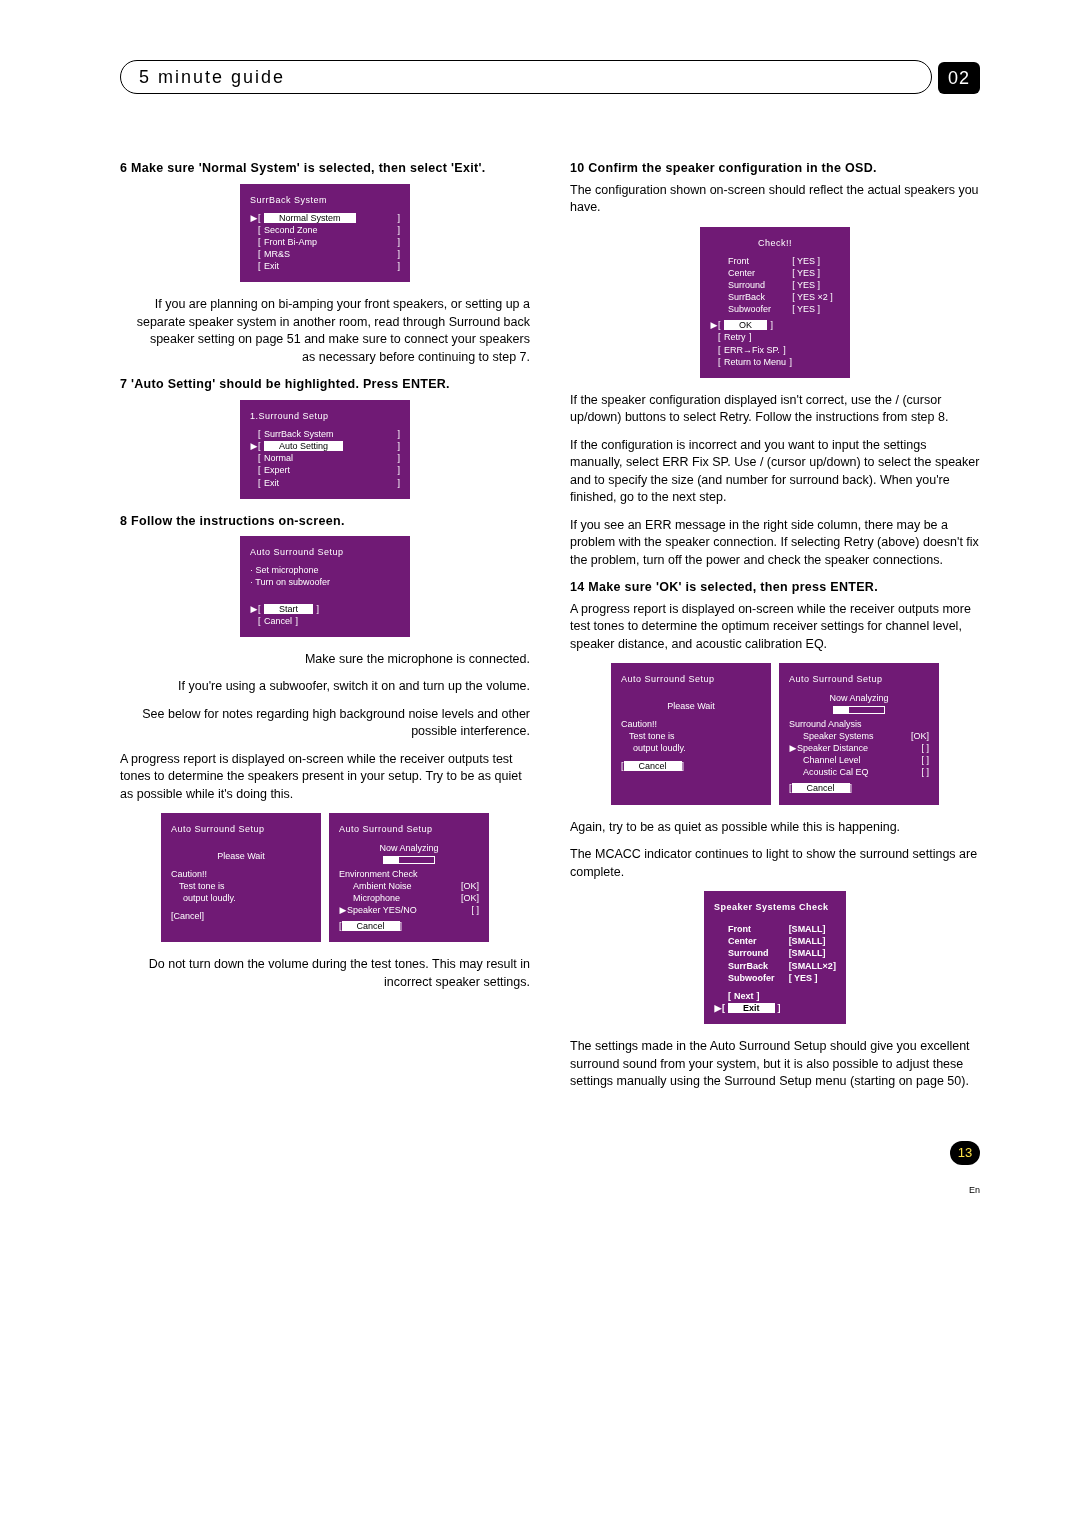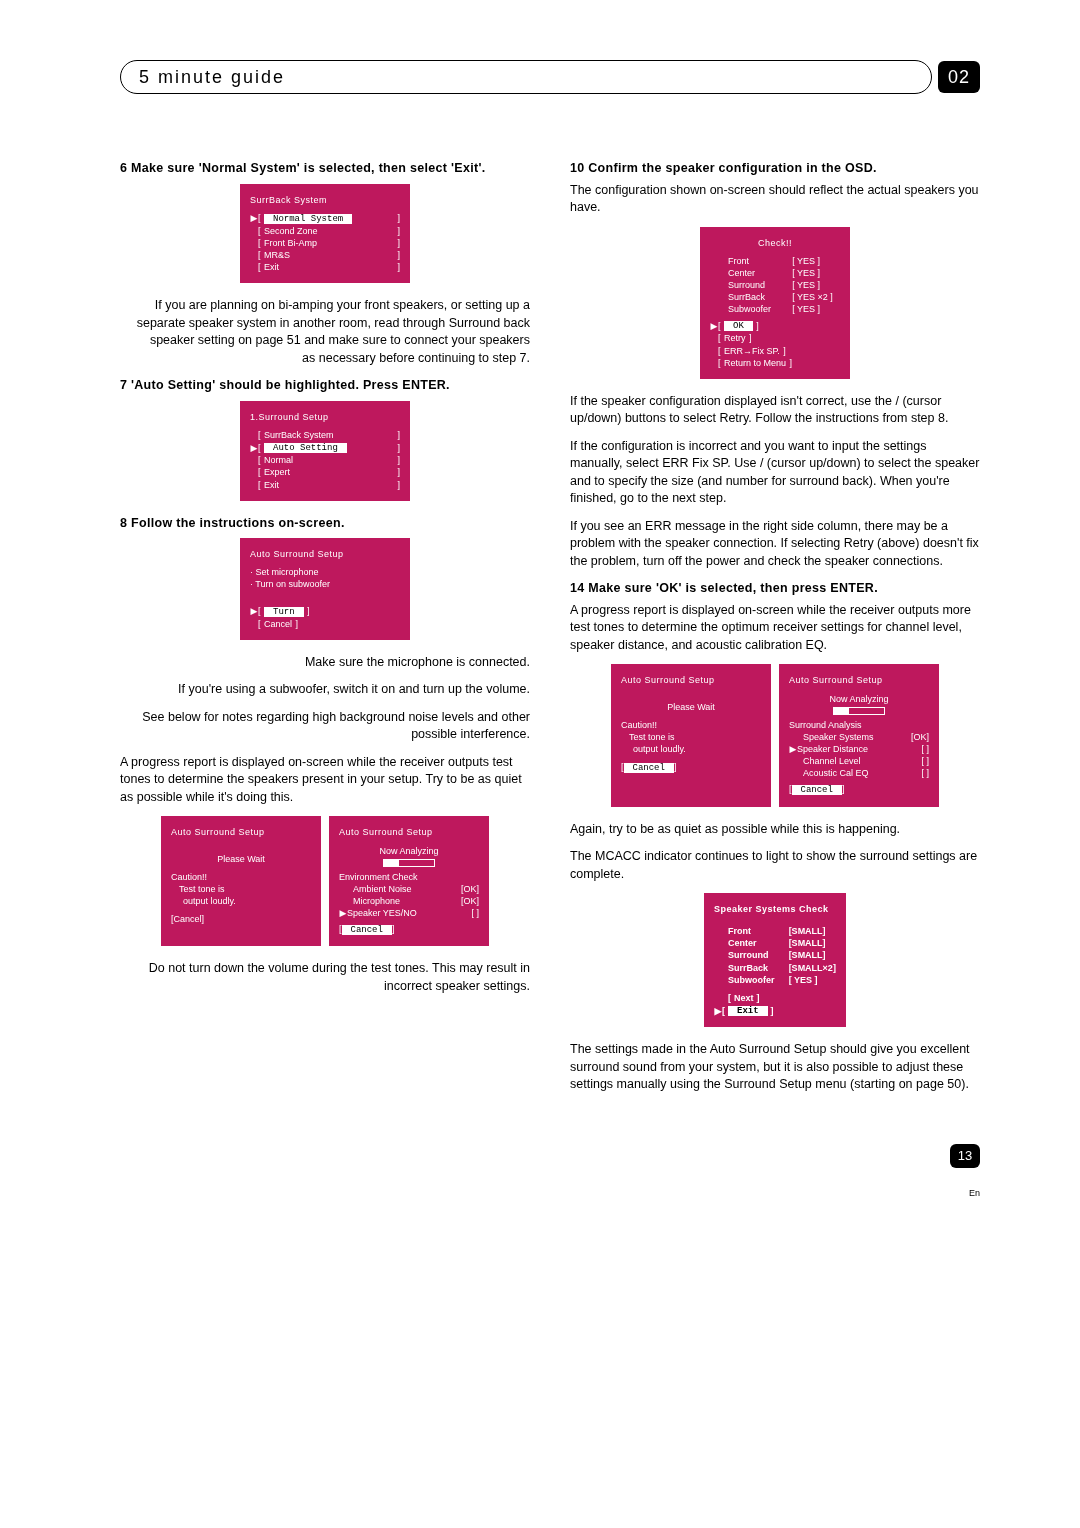--- a/index.html
+++ b/index.html
@@ -9,21 +9,21 @@
     font-family: Arial, Helvetica, sans-serif;
     color: #000;
     width: 1080px;
   }
   .page {
     padding: 60px 100px 60px 120px;
     box-sizing: border-box;
   }
   .header-row {
     display: flex;
-    align-items: center;
+    align-items: flex-end;
     gap: 6px;
     margin-bottom: 60px;
   }
   .chapter-pill {
     flex: 1;
     border: 1px solid #000;
     border-radius: 18px;
     height: 32px;
     display: flex;
     align-items: center;
@@ -53,21 +53,21 @@
     line-height: 1.4;
   }
   .step-head {
     font-weight: bold;
     letter-spacing: 0.3px;
     margin-top: 6px;
     margin-bottom: 4px;
   }
   .para { margin: 4px 0 10px 0; }
   .osd {
-    background: #be185d;
+    background: #701a75;
     color: #fff;
     font-size: 9px;
     line-height: 1.35;
     padding: 10px;
     width: 170px;
     margin: 6px auto 14px auto;
     box-sizing: border-box;
     font-family: Arial, sans-serif;
   }
   .osd-title {
@@ -76,39 +76,39 @@
     margin-bottom: 6px;
     text-align: left;
   }
   .osd-title.center { text-align: center; }
   .osd-row { display:flex; align-items:center; }
   .osd-row .ptr { width:8px; text-align:center; }
   .osd-row .lb { width:6px; }
   .osd-row .rb { width:6px; text-align:right; }
   .osd-row .label { flex:1; }
   .osd-row .val { }
-  .hl { background:#fff; color:#000; padding:0 9px;font-family:Liberation Mono, monospace; }
+  .hl { background:#fff; color:#000; padding:0 15px; }
   .osd-twocol { display:flex; gap:8px; justify-content:center; margin: 6px auto 14px auto;}
   .osd-twocol .osd { margin:0; width:160px; }
   .progress {
     width: 50px; height:6px; border:1px solid #fff; margin:2px 0 4px 0;
     position:relative;
   }
   .progress .fill { position:absolute; left:0; top:0; bottom:0; width:30%; background:#fff;}
   .footer {
     display:flex;
     justify-content:flex-end;
     margin-top: 40px;
     align-items:center;
     flex-direction: column;
   }
   .pnum {
     background:#000;
-    color:#ffffff;
-    border-radius:6px;
+    color:#fde047;
+    border-radius:12px;
     width:30px;
     height:24px;
     display:flex;
     align-items:center;
     justify-content:center;
     font-size:13px;
     margin-left:auto;
   }
   .lang { font-size:9px; margin-left:auto; margin-top:20px; }
   .indent { margin-left: 14px; text-align: right; }
@@ -205,21 +205,21 @@
       <div class="step-head">8   Follow the instructions on-screen.</div>
 
       <div class="osd">
         <div class="osd-title">Auto Surround Setup</div>
         <div>· Set microphone</div>
         <div>· Turn on subwoofer</div>
         <div style="height:14px"></div>
         <div class="osd-row">
             <span class="ptr">▶</span>
             <span class="lb">[</span>
-            <span><span class="hl">Turn</span></span>
+            <span><span class="hl">Start</span></span>
             <span class="rb">]</span>
           </div>
         <div class="osd-row">
             <span class="ptr"></span>
             <span class="lb">[</span>
             <span>Cancel</span>
             <span class="rb">]</span>
           </div>
       </div>
 

